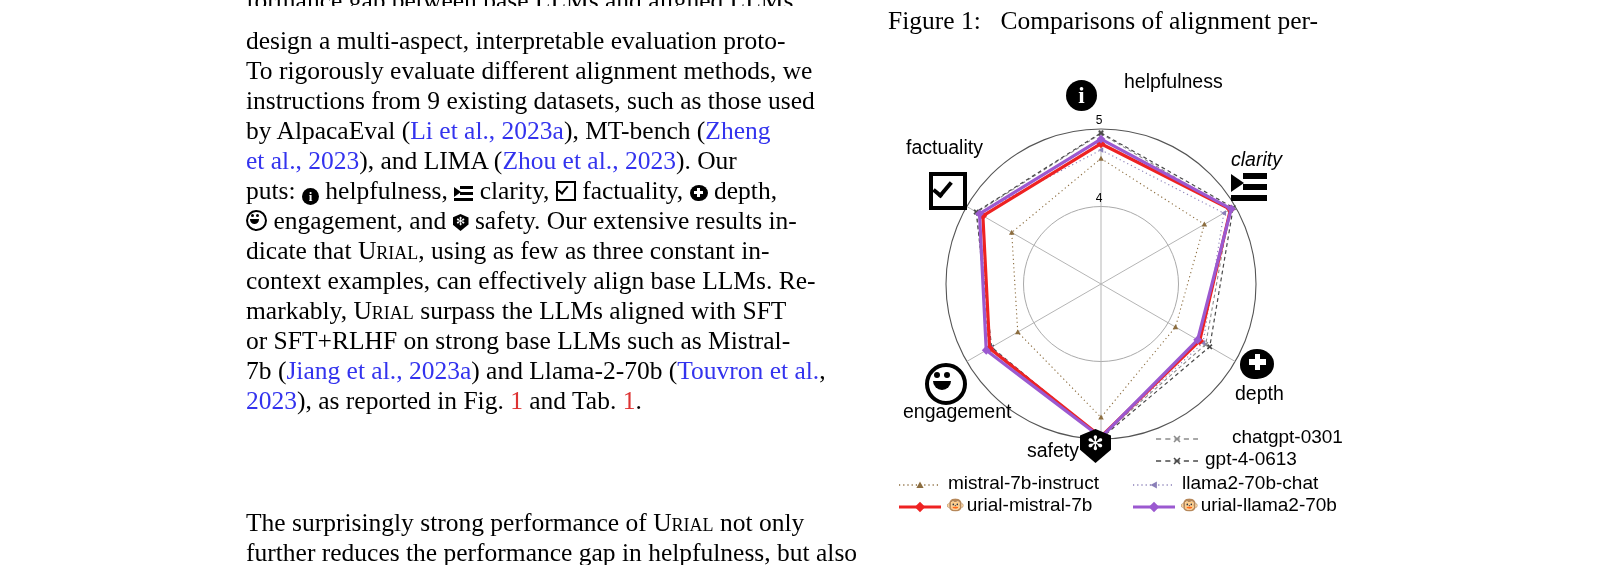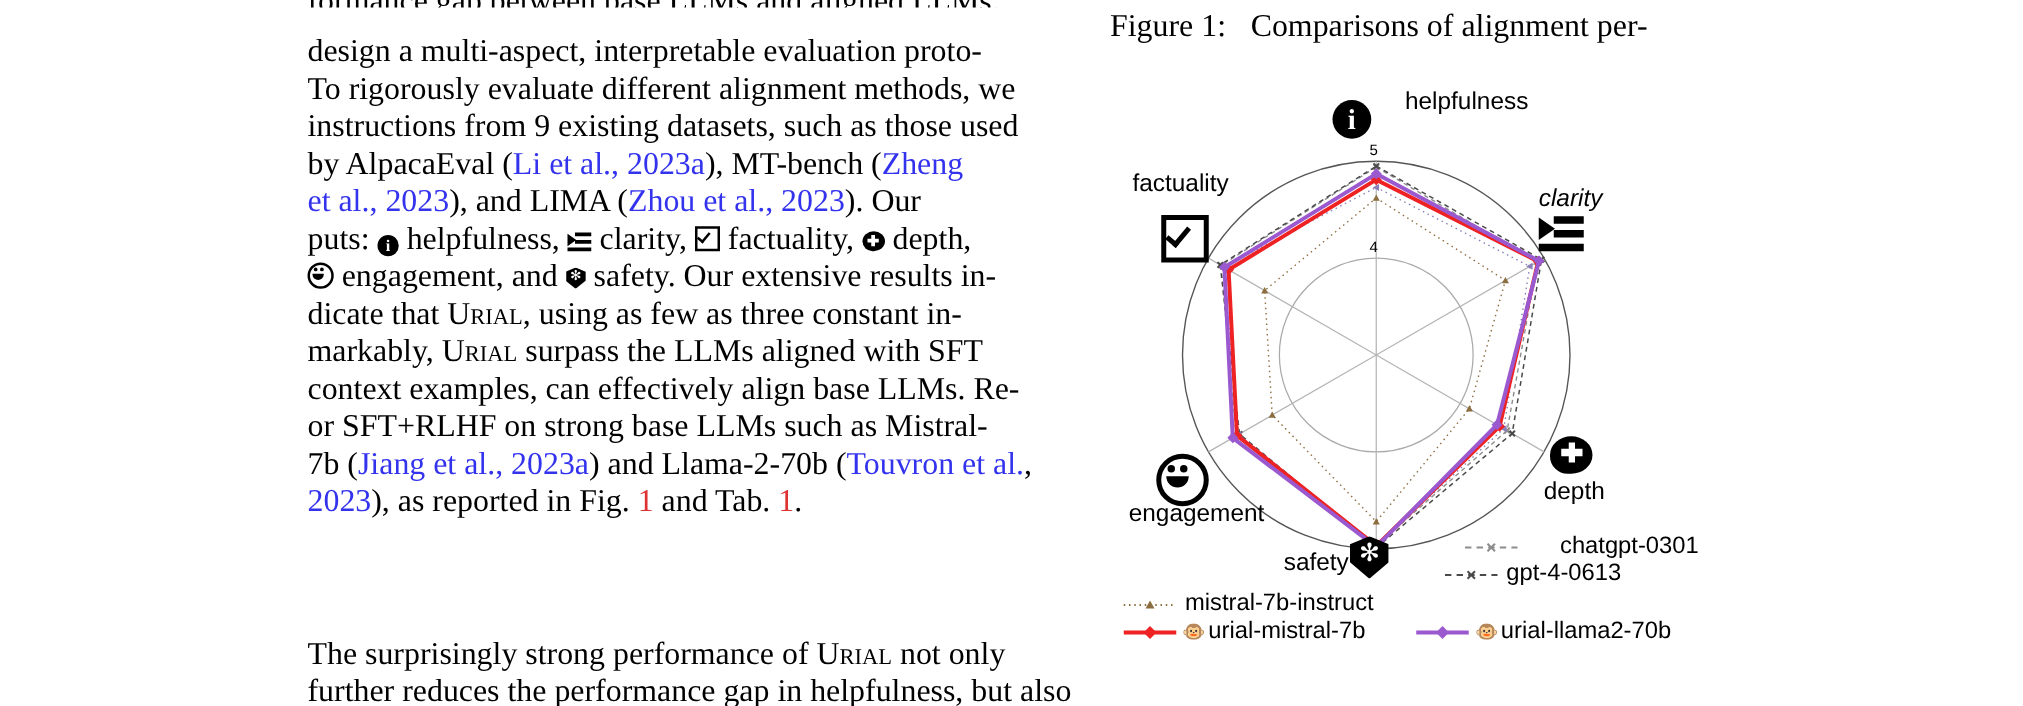--- a/index.html
+++ b/index.html
@@ -107,24 +107,24 @@
         <span>To rigorously evaluate different alignment methods, we</span>
       </span>
       <span class="jline justline">
         <span>instructions from 9 existing datasets, such as those used</span>
       </span>
       <span class="jline"><span>by AlpacaEval (</span><span class="ref">Li et al., 2023a</span><span>), MT-bench (</span><span class="ref">Zheng</span></span>
       <span class="jline"><span class="ref">et al., 2023</span><span>), and LIMA (</span><span class="ref">Zhou et al., 2023</span><span>). Our</span></span>
       <span class="jline"><span>puts: </span><span class="ibadge circ">i</span>&nbsp;<span>helpfulness,</span>&nbsp;<span class="ibadge clarity-sm"><u></u><i class="a"></i><i class="b"></i><i class="c"></i></span>&nbsp;<span>clarity,</span>&nbsp;<span class="ibadge chk-sm"></span>&nbsp;<span>factuality,</span>&nbsp;<span class="ibadge depth-sm"></span>&nbsp;<span>depth,</span></span>
       <span class="jline"><span class="ibadge eng-sm"><b></b><b class="r"></b><s></s></span>&nbsp;<span>engagement, and</span>&nbsp;<span class="ibadge safe-sm"></span>&nbsp;<span>safety. Our extensive results in-</span></span>
       <span class="jline"><span>dicate that </span><span class="sc">Urial</span><span>, using as few as three constant in-</span></span>
+      <span class="jline justline">
+        <span>context examples, can effectively align base LLMs. Re-</span>
+      </span>
       <span class="jline"><span>markably, </span><span class="sc">Urial</span>&nbsp;<span>surpass the LLMs aligned with SFT</span></span>
-      <span class="jline justline">
-        <span>context examples, can effectively align base LLMs. Re-</span>
-      </span>
       <span class="jline justline">
         <span>or SFT+RLHF on strong base LLMs such as Mistral-</span>
       </span>
       <span class="jline"><span>7b (</span><span class="ref">Jiang et al., 2023a</span><span>) and Llama-2-70b (</span><span class="ref">Touvron et al.</span><span>,</span></span>
       <span class="jline"><span class="ref">2023</span><span>), as reported in Fig. </span><span class="redref">1</span><span> and Tab. </span><span class="redref">1</span><span>.</span></span>
     </p>
   </div>
 
   <div class="cut-bot">
     <p class="para">
@@ -255,21 +255,21 @@
           </div>
       </div>
       <span class="axtext" style="left:15px;top:332px;">engagement</span>
 
       <span class="axtext" style="left:139px;top:371px;">safety</span>
       <div class="bigicon" style="left:192px;top:361px;">
         <div class="ic-safe"></div>
       </div>
 
       <div class="legend">
-        <div class="legitem" style="left:282px;top:358px;gap:32px;">
+        <div class="legitem" style="left:266px;top:358px;gap:32px;">
           <span class="legline" id="sw0"><svg width="46" height="16">
                 <line x1="2" y1="8" x2="44" y2="8" stroke="#8c8c8c" stroke-width="1.6" stroke-dasharray="5.120000000000001,4.16"></line>
                 <line x1="20" y1="5" x2="26" y2="11" stroke="#8c8c8c" stroke-width="1.6"></line>
                 <line x1="20" y1="11" x2="26" y2="5" stroke="#8c8c8c" stroke-width="1.6"></line>
               </svg></span>
           <span>chatgpt-0301</span>
         </div>
         <div class="legitem" style="left:266px;top:380px;">
           <span class="legline" id="sw1"><svg width="46" height="16">
                 <line x1="2" y1="8" x2="44" y2="8" stroke="#4a4a4a" stroke-width="1.6" stroke-dasharray="5.120000000000001,4.16"></line>
@@ -278,20 +278,27 @@
               </svg></span>
           <span>gpt-4-0613</span>
         </div>
         <div class="legitem" style="left:9px;top:404px;">
           <span class="legline" id="sw2"><svg width="46" height="16">
                 <line x1="2" y1="8" x2="44" y2="8" stroke="#8c6d3f" stroke-width="1.6" stroke-dasharray="1.2,3"></line>
                 <polygon points="23,4.4 26.6,10.88 19.4,10.88" fill="#8c6d3f"></polygon>
               </svg></span>
           <span>mistral-7b-instruct</span>
         </div>
+        <div class="legitem" style="left:243px;top:404px;">
+          <span class="legline" id="sw3"><svg width="46" height="16">
+                <line x1="2" y1="8" x2="44" y2="8" stroke="#8a7fb8" stroke-width="1.6" stroke-dasharray="1.2,3"></line>
+                <polygon points="19.4,8 25.88,4.4 25.88,11.6" fill="#8a7fb8"></polygon>
+              </svg></span>
+          <span>llama2-70b-chat</span>
+        </div>
         <div class="legitem" style="left:9px;top:426px;">
           <span class="legline" id="sw4"><svg width="46" height="16">
                 <line x1="2" y1="8" x2="44" y2="8" stroke="#ee2222" stroke-width="3.2" stroke-dasharray=""></line>
                 <polygon points="23,2.8 28.2,8 23,13.2 17.8,8" fill="#ee2222"></polygon>
               </svg></span>
           <span class="emoji">🐵</span>
           <span style="margin-left:-3px">urial-mistral-7b</span>
         </div>
         <div class="legitem" style="left:243px;top:426px;">
           <span class="legline" id="sw5"><svg width="46" height="16">

